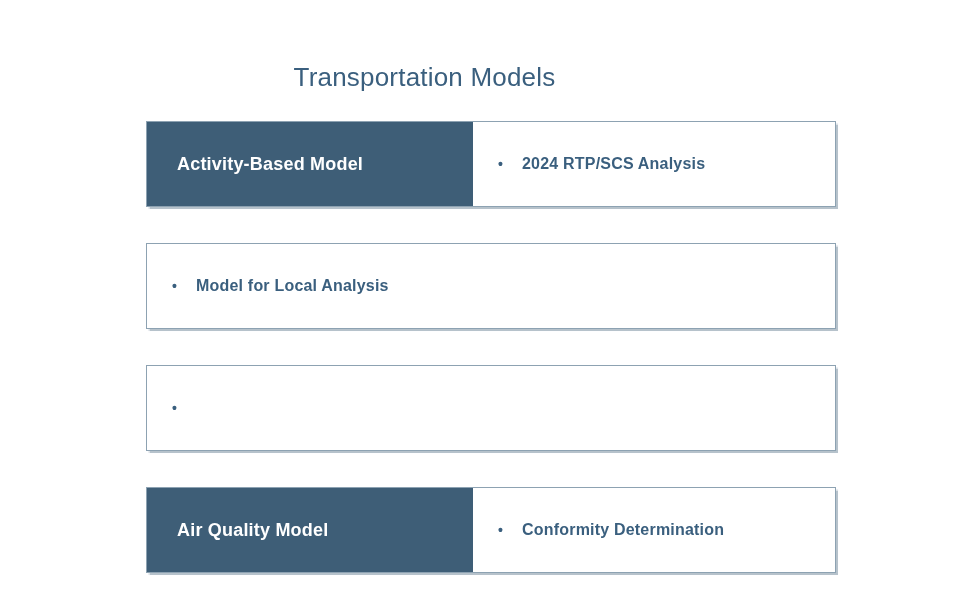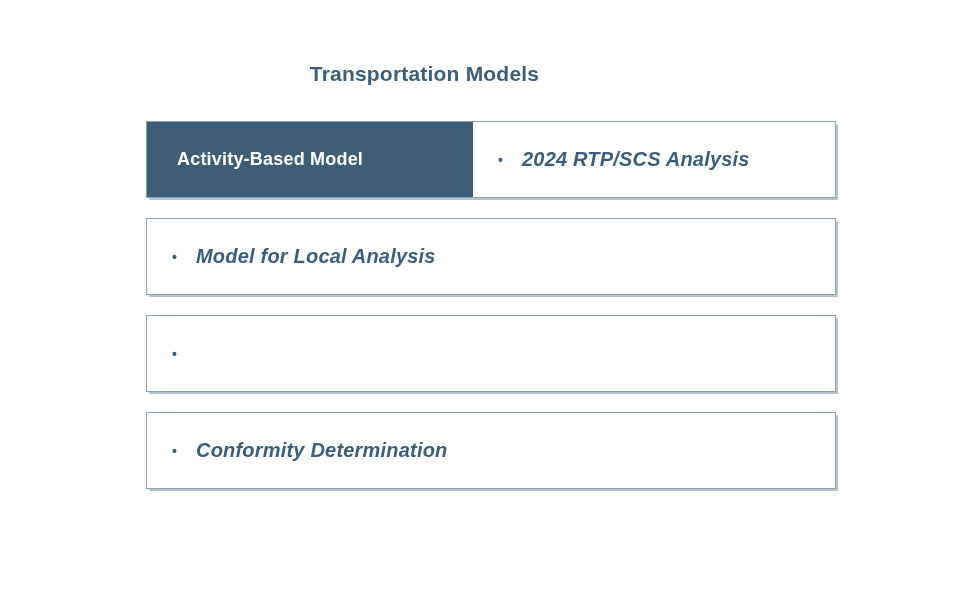--- a/index.html
+++ b/index.html
@@ -15,36 +15,36 @@
     font-family: "Liberation Sans", "DejaVu Sans", sans-serif;
     overflow: hidden;
   }
   .slide-title {
     position: absolute;
     top: 62px;
     left: 0;
     width: 849px;
     margin: 0;
     text-align: center;
-    font-size: 21px;
-    font-weight: bold;
+    font-size: 26px;
+    font-weight: normal;
     letter-spacing: 0.2px;
     color: var(--accent-text, #3A5F7E);
   }
   .rows {
     position: absolute;
     top: 121px;
     left: 146px;
     width: 690px;
   }
   .row {
     display: flex;
     align-items: stretch;
-    height: 77px;
-    margin-bottom: 20px;
+    height: 86px;
+    margin-bottom: 36px;
     border: 1px solid var(--border, #8DA2B2);
     box-shadow: 1.5px 1.5px 1px rgba(122, 143, 160, 0.55);
     box-sizing: border-box;
     background: #ffffff;
   }
   .row-label {
     width: 326px;
     flex: 0 0 326px;
     background: var(--header-fill, #3E5E77);
     display: flex;
@@ -70,24 +70,23 @@
     color: var(--accent-text, #3A5F7E);
     font-size: 14px;
     font-weight: bold;
     width: 10px;
     display: inline-block;
     text-align: left;
   }
   .detail-text {
     margin-left: 14px;
     color: var(--accent-text, #3A5F7E);
-    font-size: 20px;
+    font-size: 16px;
     font-weight: bold;
     letter-spacing: 0.2px;
-    font-style: italic;
   }
 </style>
 </head>
 <body>
 
 <div class="slide">
 
   <h1 class="slide-title">Transportation Models</h1>
 
   <div class="rows">
@@ -109,20 +108,23 @@
       </div>
     </div>
 
     <div class="row">
       <div class="row-detail">
         <span class="bullet">•</span>
       </div>
     </div>
 
     <div class="row">
+      <div class="row-label">
+        <span>Air Quality Model</span>
+      </div>
       <div class="row-detail">
         <span class="bullet">•</span>
         <span class="detail-text">Conformity Determination</span>
       </div>
     </div>
 
   </div>
 </div>
 
 </body></html>

